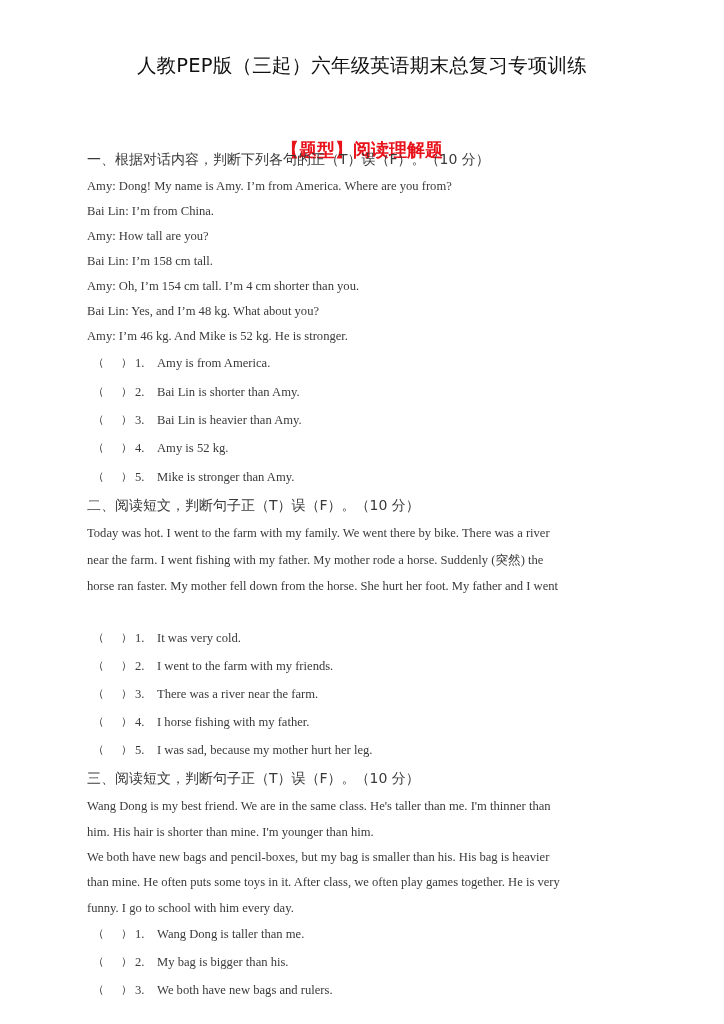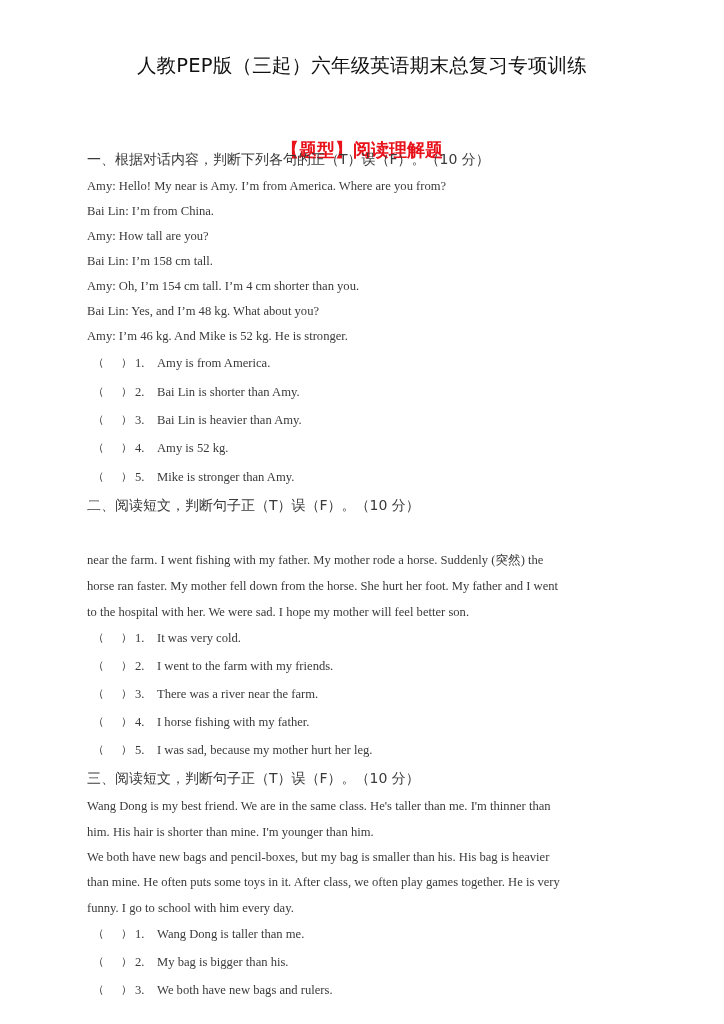--- a/index.html
+++ b/index.html
@@ -93,21 +93,21 @@
   </style>
 </head>
 <body>
 
 <div class="page">
 
   <div class="title">人教PEP版（三起）六年级英语期末总复习专项训练</div>
   <div class="subtitle">【题型】阅读理解题</div>
 
   <div class="line heading" style="top:151px;">一、根据对话内容，判断下列各句的正（T）误（F）。（10 分）</div>
-  <div class="line" style="top:178px;">Amy: Hello! My near is Amy. I’m from America. Where are you from?</div>
+  <div class="line" style="top:178px;">Amy: Dong! My name is Amy. I’m from America. Where are you from?</div>
   <div class="line" style="top:203px;">Bai Lin: I’m from China.</div>
   <div class="line" style="top:228px;font-family:Liberation Serif, serif;">Amy: How tall are you?</div>
   <div class="line" style="top:253px;">Bai Lin: I’m 158 cm tall.</div>
   <div class="line" style="top:278px;">Amy: Oh, I’m 154 cm tall. I’m 4 cm shorter than you.</div>
   <div class="line" style="top:303px;text-align:right;">Bai Lin: Yes, and I’m 48 kg. What about you?</div>
   <div class="line" style="top:328px;">Amy: I’m 46 kg. And Mike is 52 kg. He is stronger.</div>
 
   <div class="q" style="top:355px;">
     <span class="paren-open">（</span>
     <span class="blank"></span>
@@ -138,23 +138,23 @@
   </div>
   <div class="q" style="top:469px;">
     <span class="paren-open">（</span>
     <span class="blank"></span>
     <span class="paren-close">）</span>
     <span class="num">5.</span>
     <span>Mike is stronger than Amy.</span>
   </div>
 
   <div class="line heading" style="top:497px;">二、阅读短文，判断句子正（T）误（F）。（10 分）</div>
+  <div class="line" style="top:525px;">Today was hot. I went to the farm with my family. We went there by bike. There was a river</div>
   <div class="line" style="top:552px;">near the farm. I went fishing with my father. My mother rode a horse. Suddenly (突然) the</div>
   <div class="line" style="top:578px;">horse ran faster. My mother fell down from the horse. She hurt her foot. My father and I went</div>
-  <div class="line" style="top:604px;">to the hospital with her. We were sad. I hope my mother will feel better son.</div>
 
   <div class="q" style="top:630px;">
     <span class="paren-open">（</span>
     <span class="blank"></span>
     <span class="paren-close">）</span>
     <span class="num">1.</span>
     <span>It was very cold.</span>
   </div>
   <div class="q" style="top:658px;">
     <span class="paren-open">（</span>

